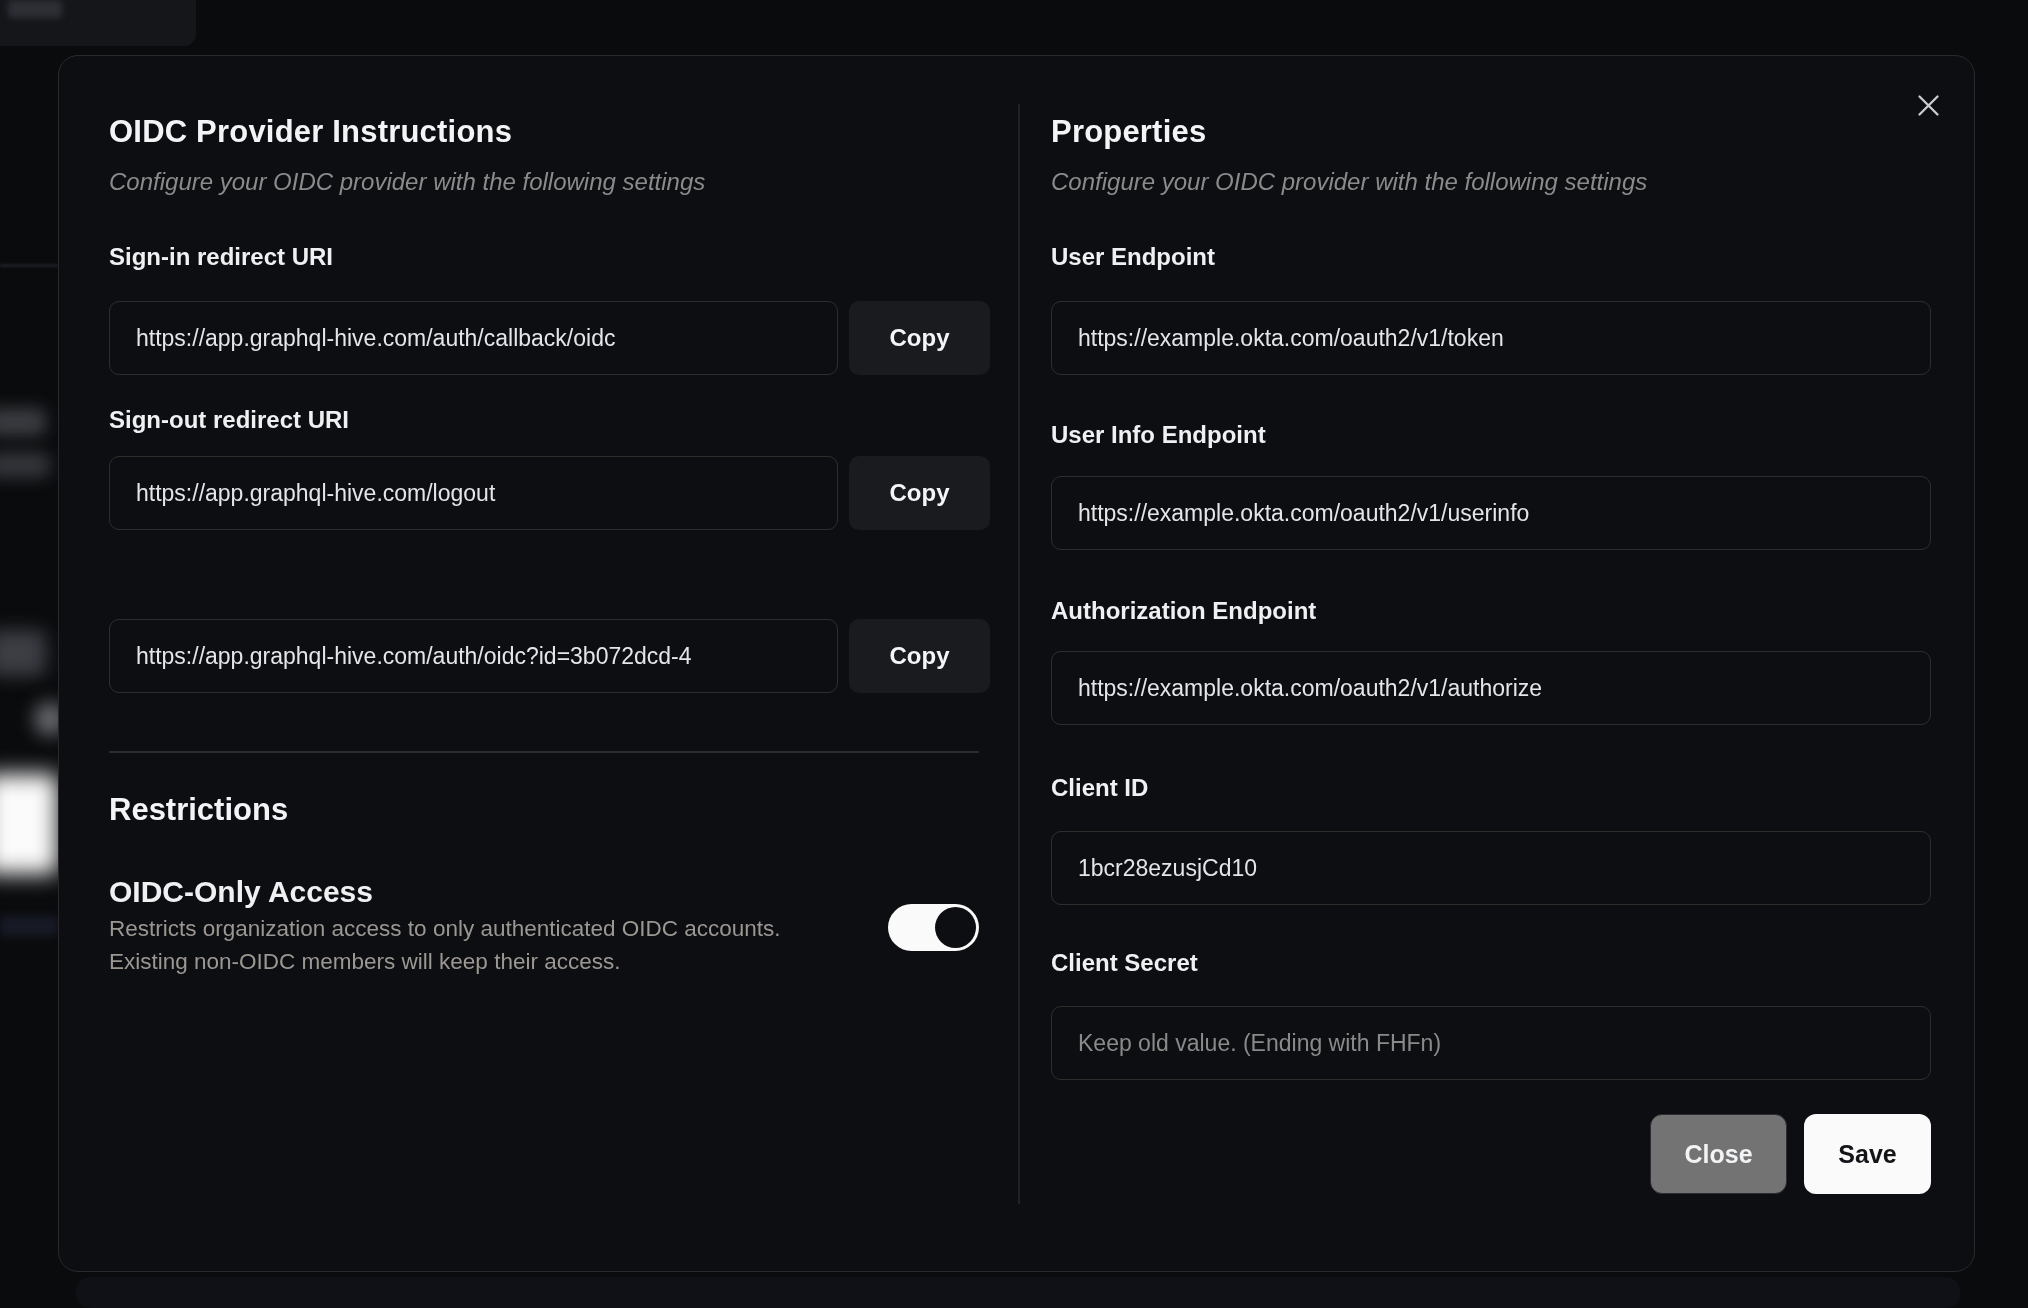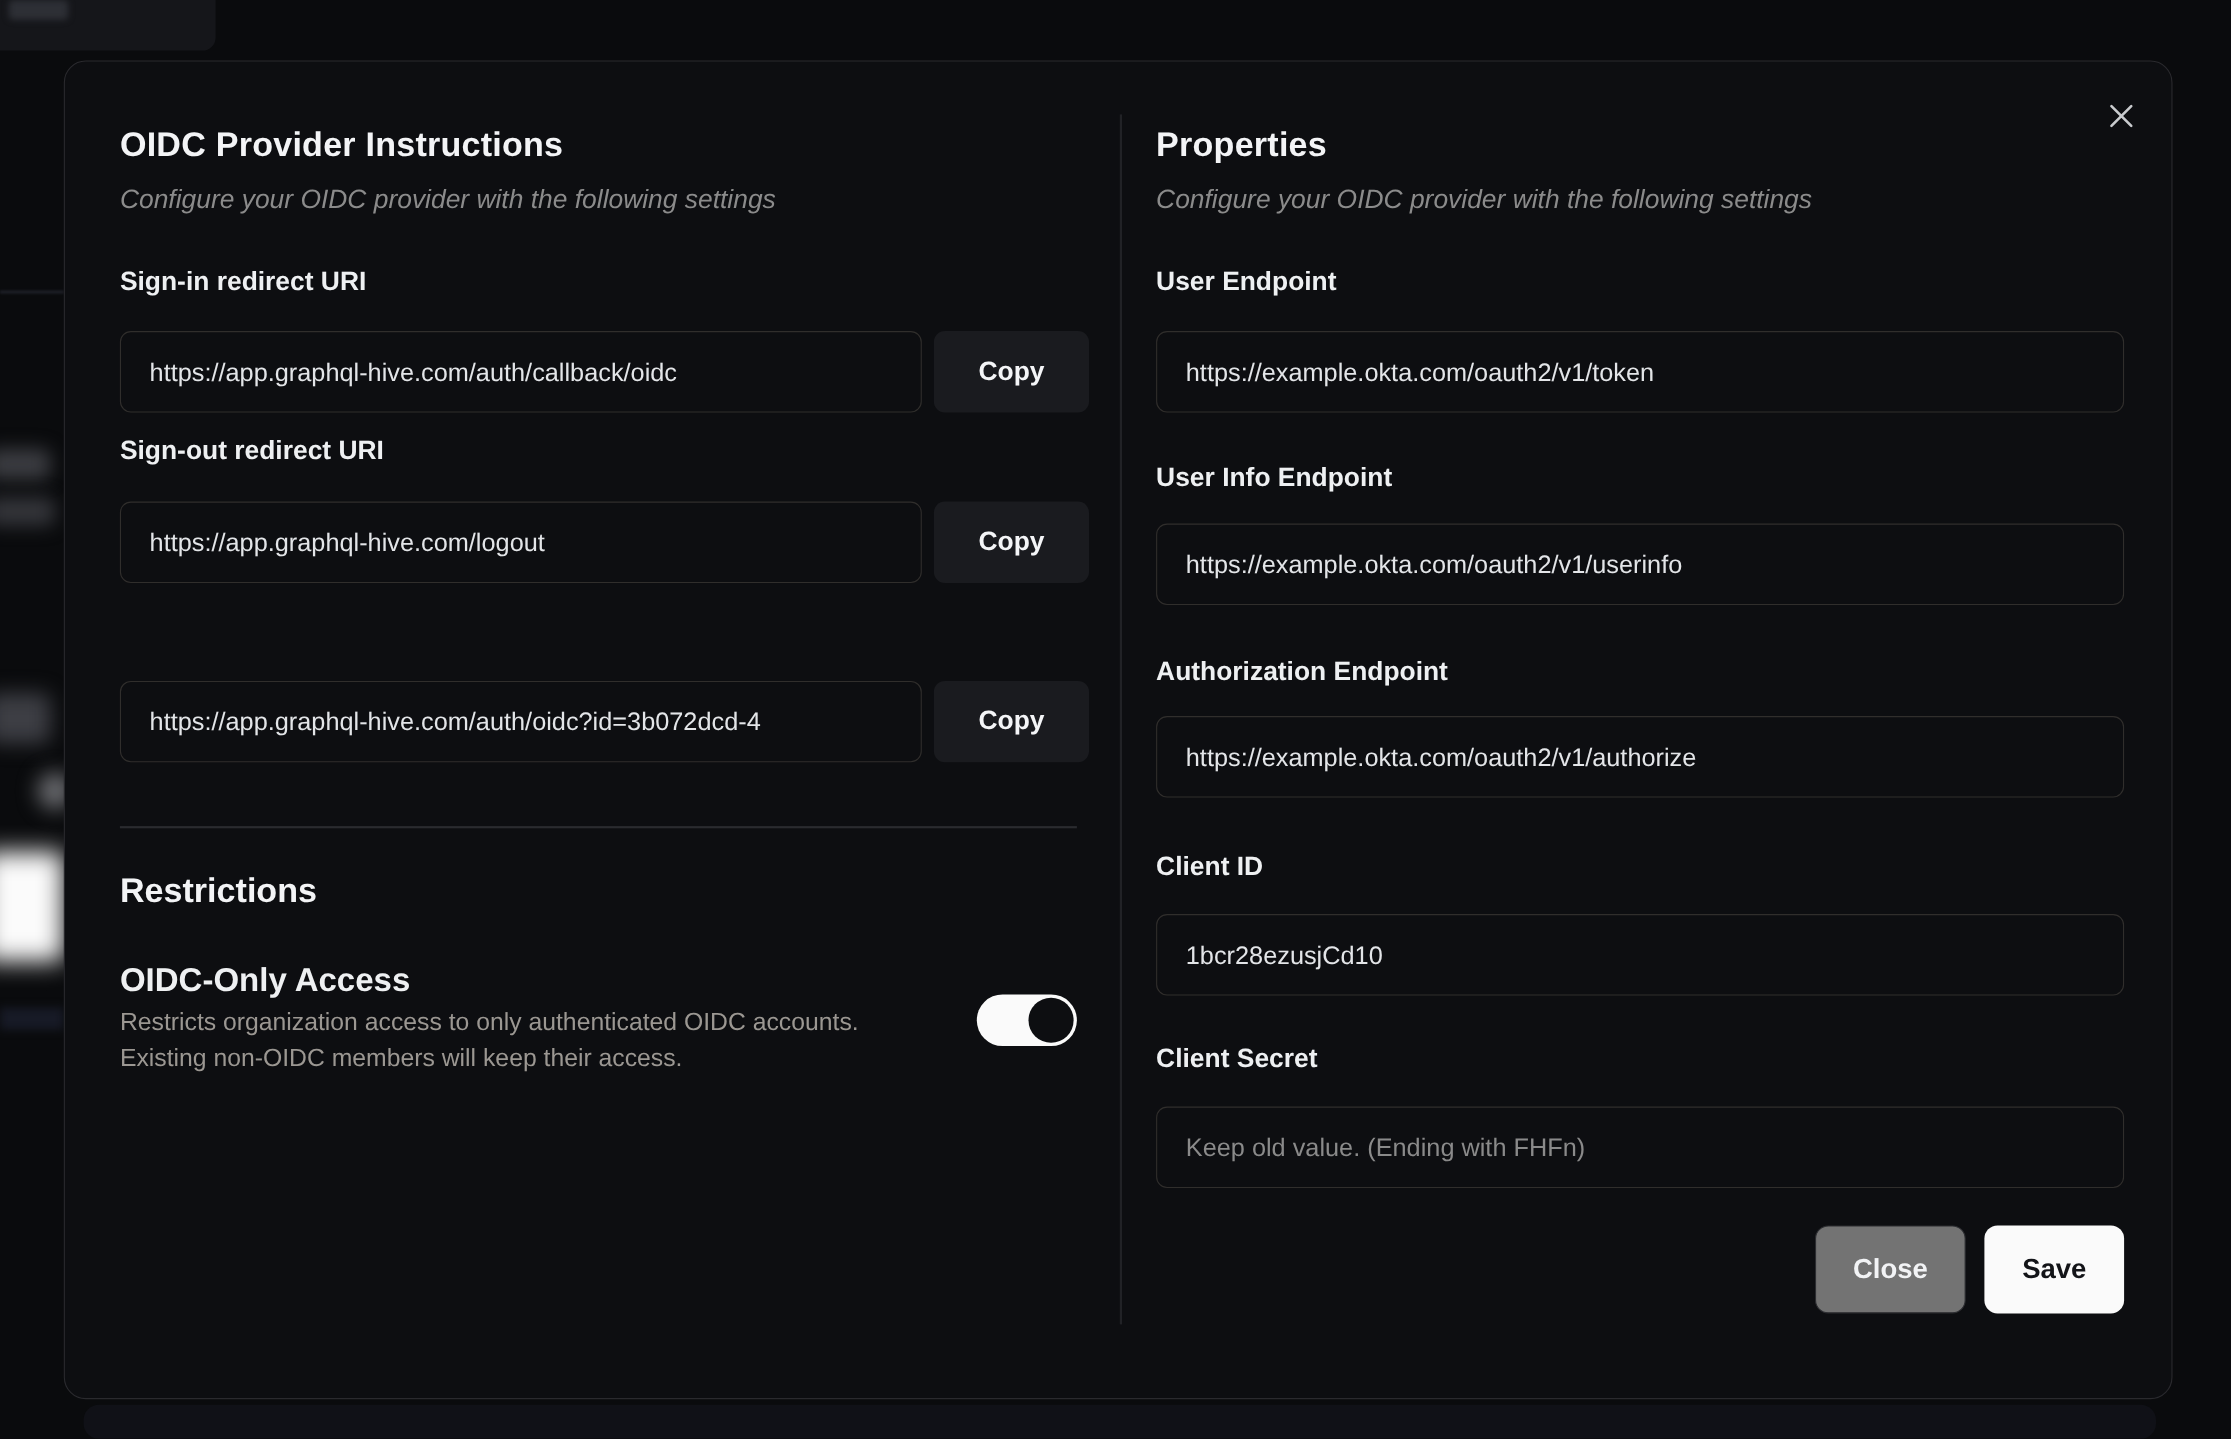--- a/index.html
+++ b/index.html
@@ -100,21 +100,21 @@
     </span>
   </button>
 
   <div class="col-title lx">OIDC Provider Instructions</div>
   <div class="col-sub lx">Configure your OIDC provider with the following settings</div>
 
   <div class="flabel" style="left:50px;top:186px">Sign-in redirect URI</div>
   <input class="finput w-left" style="top: 245px;" readonly="" value="https://app.graphql-hive.com/auth/callback/oidc">
   <button class="copy-btn" style="top:245px">Copy</button>
 
-  <div class="flabel" style="left:50px;top:339px">Sign-out redirect URI</div>
+  <div class="flabel" style="left:50px;top:349px">Sign-out redirect URI</div>
   <input class="finput w-left" style="top: 400px;" readonly="" value="https://app.graphql-hive.com/logout">
   <button class="copy-btn" style="top:400px">Copy</button>
 
   <input class="finput w-left" style="top: 563px;" readonly="" value="https://app.graphql-hive.com/auth/oidc?id=3b072dcd-4">
   <button class="copy-btn" style="top:563px">Copy</button>
 
   <div class="divider-h"></div>
 
   <div class="restrictions-title">Restrictions</div>
   <div class="toggle-label">OIDC-Only Access</div>

